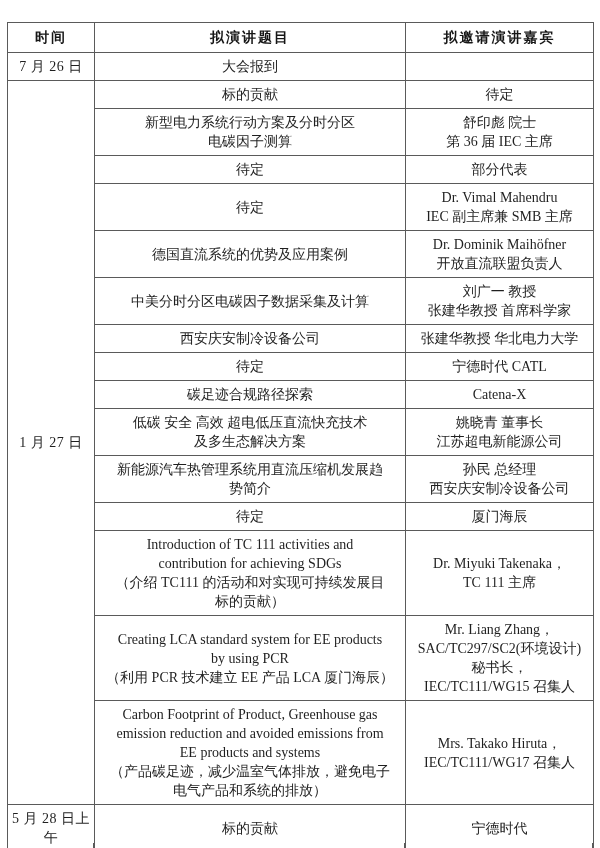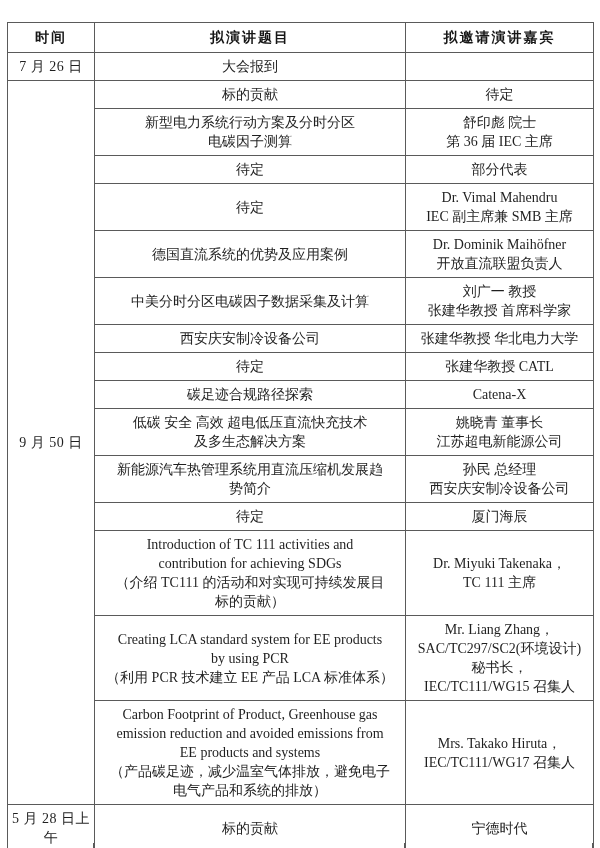--- a/index.html
+++ b/index.html
@@ -88,21 +88,21 @@
         <th>拟邀请演讲嘉宾</th>
       </tr>
     </thead>
     <tbody id="schedule-body">
         <tr>
           <td class="time-cell" rowspan="1">7 月 26 日</td>
           <td class="topic-cell">大会报到</td>
           <td class="guest-cell"></td>
         </tr>
         <tr>
-          <td class="time-cell" rowspan="15">9 月 50 日</td>
+          <td class="time-cell" rowspan="15">1 月 27 日</td>
           <td class="topic-cell">标的贡献</td>
           <td class="guest-cell">待定</td>
         </tr>
         <tr>
           <td class="topic-cell">新型电力系统行动方案及分时分区
 电碳因子测算</td>
           <td class="guest-cell">舒印彪 院士
 第 36 届 IEC 主席</td>
         </tr>
         <tr>
@@ -123,21 +123,21 @@
           <td class="topic-cell">中美分时分区电碳因子数据采集及计算</td>
           <td class="guest-cell">刘广一 教授
 张建华教授 首席科学家</td>
         </tr>
         <tr>
           <td class="topic-cell">西安庆安制冷设备公司</td>
           <td class="guest-cell">张建华教授 华北电力大学</td>
         </tr>
         <tr>
           <td class="topic-cell">待定</td>
-          <td class="guest-cell">张建华教授 CATL</td>
+          <td class="guest-cell">宁德时代 CATL</td>
         </tr>
         <tr>
           <td class="topic-cell">碳足迹合规路径探索</td>
           <td class="guest-cell">Catena-X</td>
         </tr>
         <tr>
           <td class="topic-cell">低碳 安全 高效 超电低压直流快充技术
 及多生态解决方案</td>
           <td class="guest-cell">姚晓青 董事长
 江苏超电新能源公司</td>
@@ -156,21 +156,21 @@
           <td class="topic-cell">Introduction of TC 111 activities and
 contribution for achieving SDGs
 （介绍 TC111 的活动和对实现可持续发展目
 标的贡献）</td>
           <td class="guest-cell">Dr. Miyuki Takenaka，
 TC 111 主席</td>
         </tr>
         <tr>
           <td class="topic-cell">Creating LCA standard system for EE products
 by using PCR
-（利用 PCR 技术建立 EE 产品 LCA 标准体系）</td>
+（利用 PCR 技术建立 EE 产品 LCA 厦门海辰）</td>
           <td class="guest-cell">Mr. Liang Zhang，
 SAC/TC297/SC2(环境设计)秘书长，
 IEC/TC111/WG15 召集人</td>
         </tr>
         <tr>
           <td class="topic-cell">Carbon Footprint of Product, Greenhouse gas
 emission reduction and avoided emissions from
 EE products and systems
 （产品碳足迹，减少温室气体排放，避免电子
 电气产品和系统的排放）</td>

